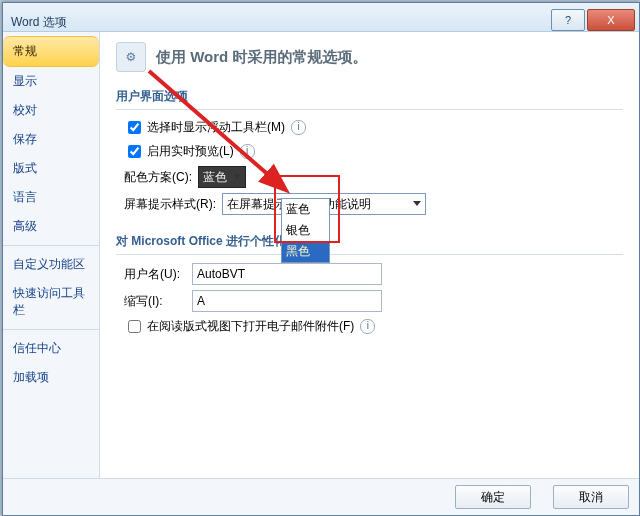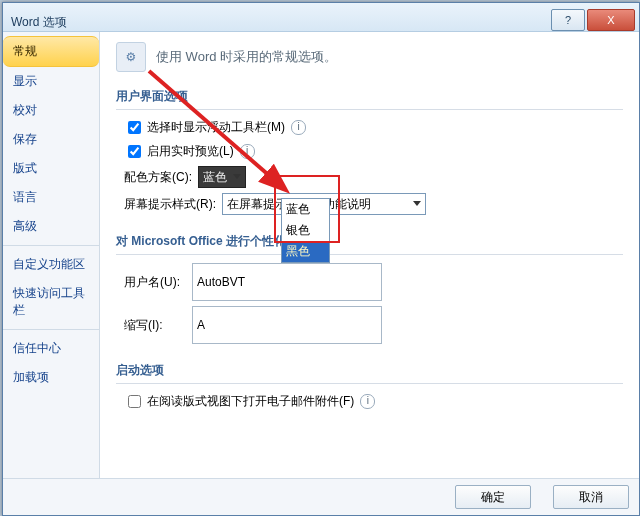--- a/index.html
+++ b/index.html
@@ -11,31 +11,31 @@
   .winbtn.close{width:46px;background:linear-gradient(#e98a7a,#c94f3b);color:#fff;border-color:#a83a2a;margin-right:4px;}
   .winbtn.gray{background:linear-gradient(#f4f8fc,#d9e6f2);color:#2a4a68;}
   .body{flex:1;display:flex;overflow:hidden;}
   .sidebar{width:96px;background:#f3f6fa;border-right:1px solid #d0dbe6;padding-top:4px;}
   .side-item{padding:6px 10px;color:#15428b;cursor:pointer;}
   .side-item.selected{background:linear-gradient(#ffe8a6,#ffd24d);color:#3a2a00;border-top:1px solid #f5c33b;border-bottom:1px solid #f5c33b;border-radius:7px;}
   .side-sep{height:1px;background:#d0dbe6;margin:4px 0;}
   .main{flex:1;padding:10px 16px;overflow:auto;position:relative;}
   .header{display:flex;align-items:center;margin-bottom:12px;}
   .header-icon{width:28px;height:28px;background:#e8eef6;border:1px solid #c2d2e2;border-radius:3px;margin-right:10px;display:flex;align-items:center;justify-content:center;color:#5a7fa8;}
-  .header-text{color:#5a6b7a;font-size:13px;}
+  .header-text{color:#5a6b7a;font-size:15px;font-weight:bold;}
   .section-title{color:#365f91;font-weight:bold;padding:4px 0;border-bottom:1px solid #d6dde6;margin:8px 0 8px 0;}
   .section-title.second{margin-top:14px;}
   .row{display:flex;align-items:center;margin:5px 0 5px 8px;}
   .chk{margin-right:6px;}
   .qmark{display:inline-block;width:13px;height:13px;border:1px solid #9ab;color:#567;border-radius:7px;text-align:center;line-height:12px;font-size:10px;margin-left:6px;}
   .lbl{margin-right:6px;}
   .combo{height:20px;border:1px solid #7a99b8;background:#fff;display:inline-flex;align-items:center;padding:0 18px 0 4px;position:relative;font-size:12px;}
   .combo::after{content:"";position:absolute;right:4px;top:7px;border-left:4px solid transparent;border-right:4px solid transparent;border-top:5px solid #333;}
   .combo.dark{background:#3a3a3a;color:#eee;border-color:#222;}
-  .input{height:20px;border:1px solid #a8b8c8;background:#fff;padding:8px 4px;display:inline-flex;align-items:center;}
+  .input{height:20px;border:1px solid #a8b8c8;background:#fff;padding:0 4px;display:inline-flex;align-items:center;}
   .input.wide{width:180px;}
   .dropdown-open{position:absolute;left:181px;top:166px;width:47px;border:1px solid #7a99b8;background:#fff;z-index:5;}
   .dropdown-open div{padding:2px 4px;font-size:12px;}
   .dropdown-open .sel{background:#2a6ac2;color:#fef9c3;}
   .redbox{position:absolute;left:174px;top:143px;width:62px;height:64px;border:2px solid #d22; z-index:6;pointer-events:none;}
   .arrow{position:absolute;left:44px;top:34px;z-index:7;pointer-events:none;}
   .footer{height:36px;border-top:1px solid #d0dbe6;display:flex;align-items:center;justify-content:flex-end;padding-right:10px;gap:22px;background:#f3f6fa;}
   .btn{min-width:74px;height:22px;border:1px solid #9ab0c4;background:linear-gradient(#fdfdfd,#e6edf4);border-radius:2px;display:inline-flex;align-items:center;justify-content:center;cursor:pointer;}
 </style>
 </head>
@@ -123,21 +123,20 @@
             <span>AutoBVT</span>
           </span>
       </div>
       <div class="row">
         <span class="lbl" style="width:62px;">缩写(I):</span>
         <span class="input wide">
             <span>A</span>
           </span>
       </div>
 
-      <div class="section-title second">启动选项</div>
       <div class="row">
         <input type="checkbox" class="chk" style="">
         <span>在阅读版式视图下打开电子邮件附件(F)</span>
         <span class="qmark">i</span>
       </div>
 
     </div>
   </div>
 
   <div class="footer">

